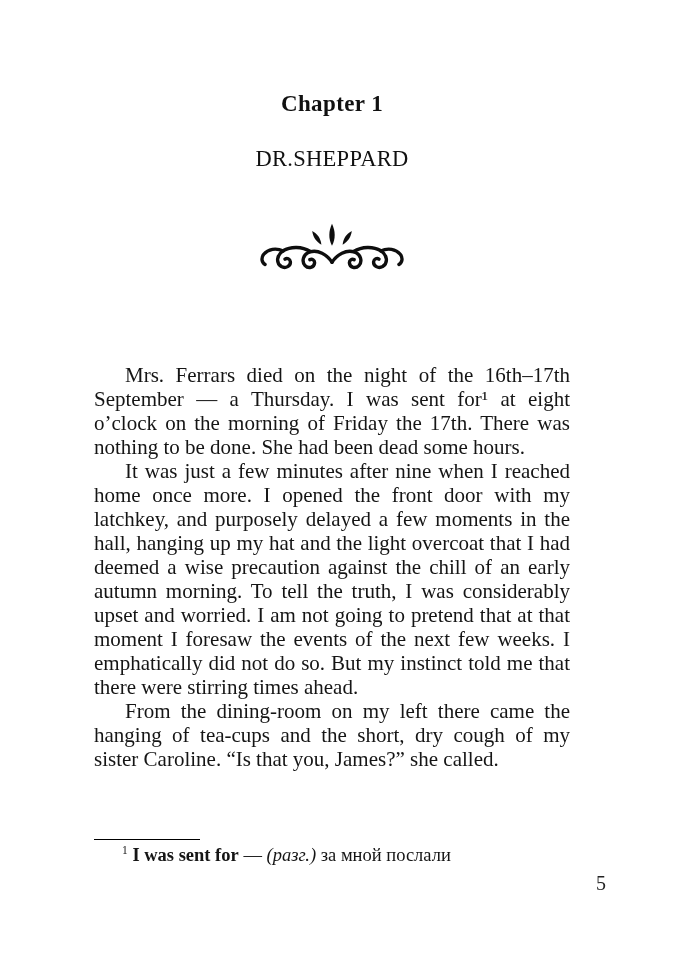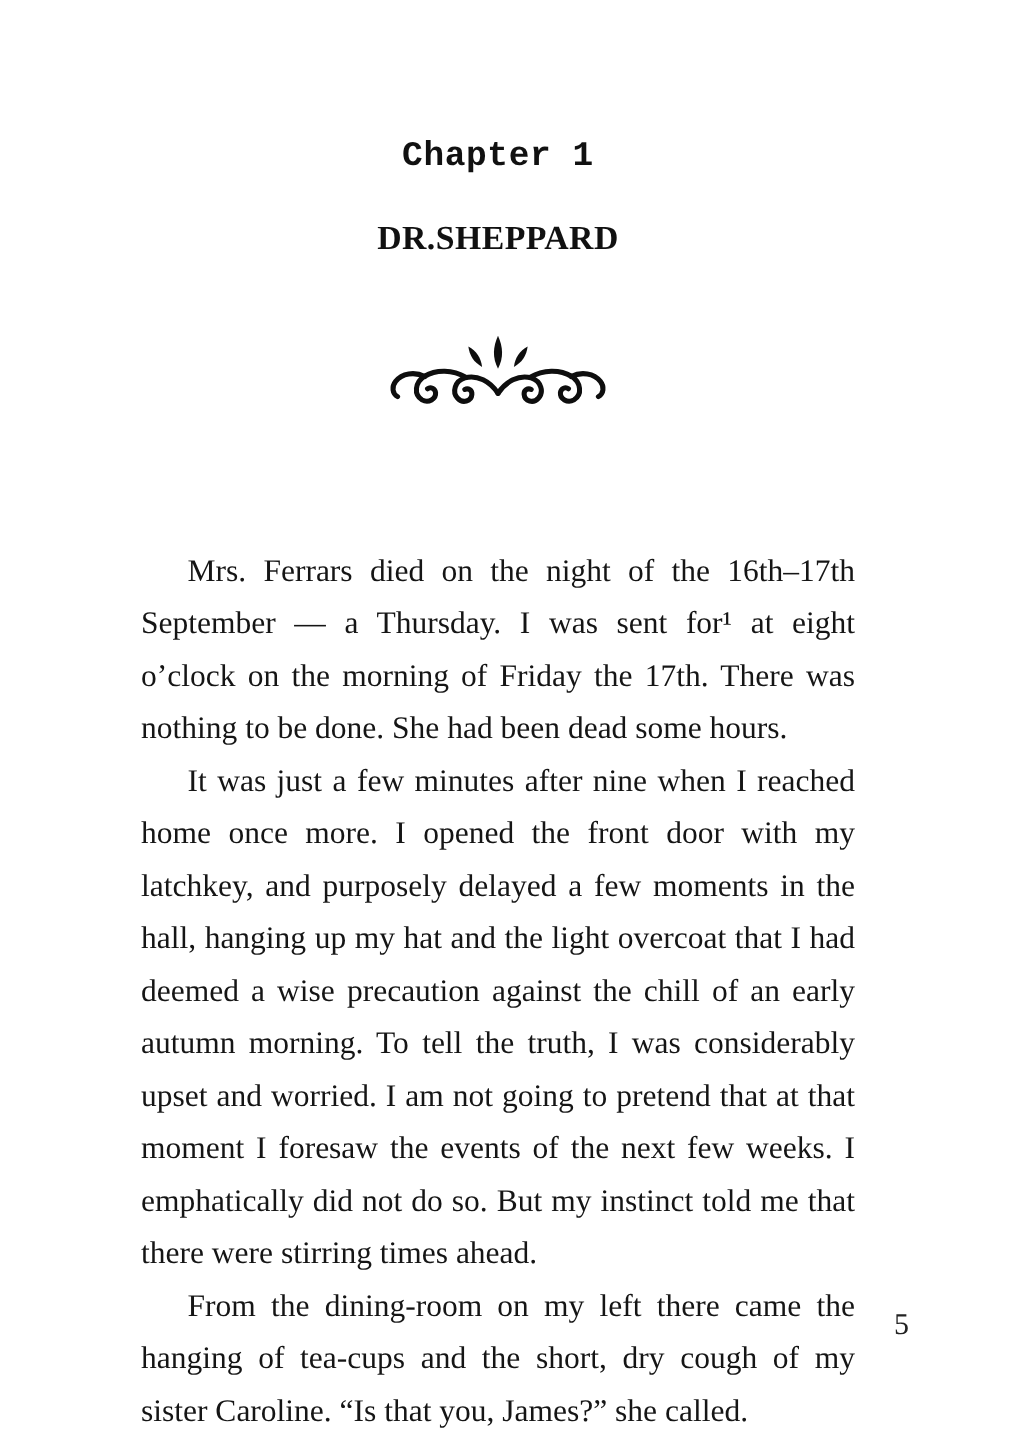--- a/index.html
+++ b/index.html
@@ -14,47 +14,46 @@
   }
   .chapter-heading {
     position: absolute;
     top: 91px; left: 94px; width: 476px;
     margin: 0;
     text-align: center;
     font-size: 23px;
     font-weight: bold;
     letter-spacing: 0.4px;
     color: #111;
-    font-family: Liberation Mono, monospace;
   }
   .chapter-title {
     position: absolute;
     top: 145px; left: 94px; width: 476px;
     margin: 0;
     text-align: center;
     font-size: 22.5px;
-    font-weight: bold;
+    font-weight: normal;
     line-height: 27px;
     letter-spacing: 0.3px;
     color: #111;
   }
   .ornament {
     position: absolute;
     top: 222px; left: 94px; width: 476px;
     text-align: center;
   }
   .ornament svg { display: inline-block; }
   .body-text {
     position: absolute;
     top: 363px; left: 94px; width: 476px;
   }
   .body-text p {
     margin: 0;
     font-size: 21px;
-    line-height: 35px;
+    line-height: 24px;
     text-align: justify;
     text-indent: 31px;
     color: #151515;
   }
   .footnote {
     position: absolute;
     left: 94px; top: 839px; width: 476px;
   }
   .footnote-rule {
     width: 106px;
@@ -108,16 +107,26 @@
       </g>
     </svg>
   </div>
 
   <div class="body-text">
     <p>Mrs. Ferrars died on the night of the 16th–17th September — a Thursday. I was sent for¹ at eight o’clock on the morning of Friday the 17th. There was nothing to be done. She had been dead some hours.</p>
     <p>It was just a few minutes after nine when I reached home once more. I opened the front door with my latchkey, and purposely delayed a few moments in the hall, hanging up my hat and the light overcoat that I had deemed a wise precaution against the chill of an early autumn morning. To tell the truth, I was considerably upset and worried. I am not going to pretend that at that moment I foresaw the events of the next few weeks. I emphatically did not do so. But my instinct told me that there were stirring times ahead.</p>
     <p>From the dining-room on my left there came the hanging of tea-cups and the short, dry cough of my sister Caroline. “Is that you, James?” she called.</p>
   </div>
 
+  <div class="footnote">
+    <div class="footnote-rule"></div>
+    <p class="footnote-text">
+      <sup>1</sup>
+      <b>I was sent for</b>
+      <span>—</span>
+      <i>(разг.)</i>
+      <span>за мной послали</span>
+    </p>
+  </div>
 
   <div class="page-number">5</div>
 
 </div>
 
 </body></html>

